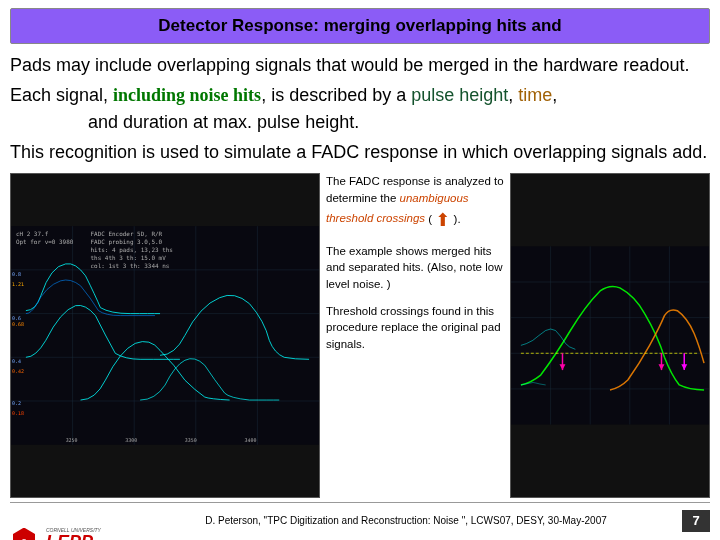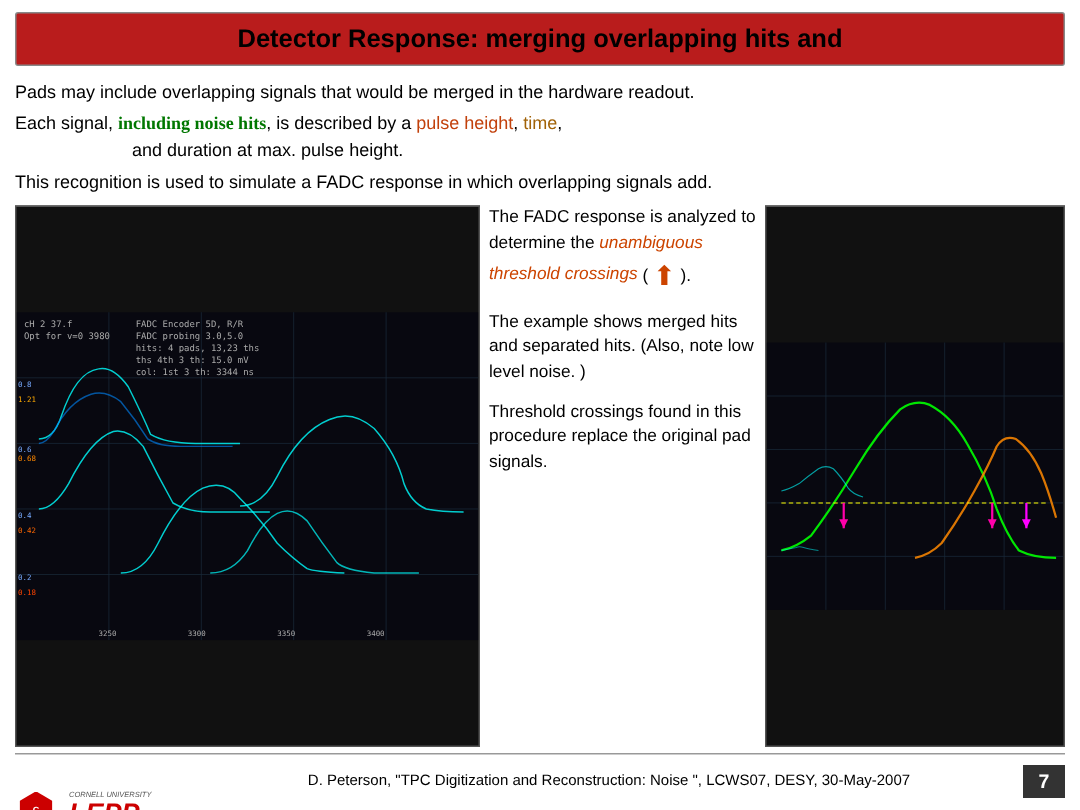--- a/index.html
+++ b/index.html
@@ -15,48 +15,48 @@
     .page-wrapper {
       width: 720px;
       height: 540px;
       background: #fff;
       display: flex;
       flex-direction: column;
       padding: 8px 10px 6px 10px;
     }
 
     .title-box {
-      background: #b91c1c;
+      background: #8b5cf6;
       border: 1px solid #888;
       text-align: center;
       padding: 6px 10px;
       margin-bottom: 8px;
       border-radius: 2px;
     }
     .title-box h1 {
       font-size: 17px;
       font-weight: bold;
       color: #000;
       line-height: 1.3;
     }
 
     .body-text {
-      font-size: 12px;
+      font-size: 18px;
       color: #000;
       line-height: 1.5;
       margin-bottom: 3px;
     }
 
     .body-text .highlight-green {
       color: #007700;
       font-weight: bold;
       font-family: Liberation Serif, serif;
     }
     .body-text .highlight-orange {
-      color: #c2410c;
+      color: #14532d;
     }
     .body-text .highlight-blue {
       color: #a16207;
     }
 
     .main-content {
       display: flex;
       flex-direction: row;
       flex: 1;
       margin-top: 4px;

